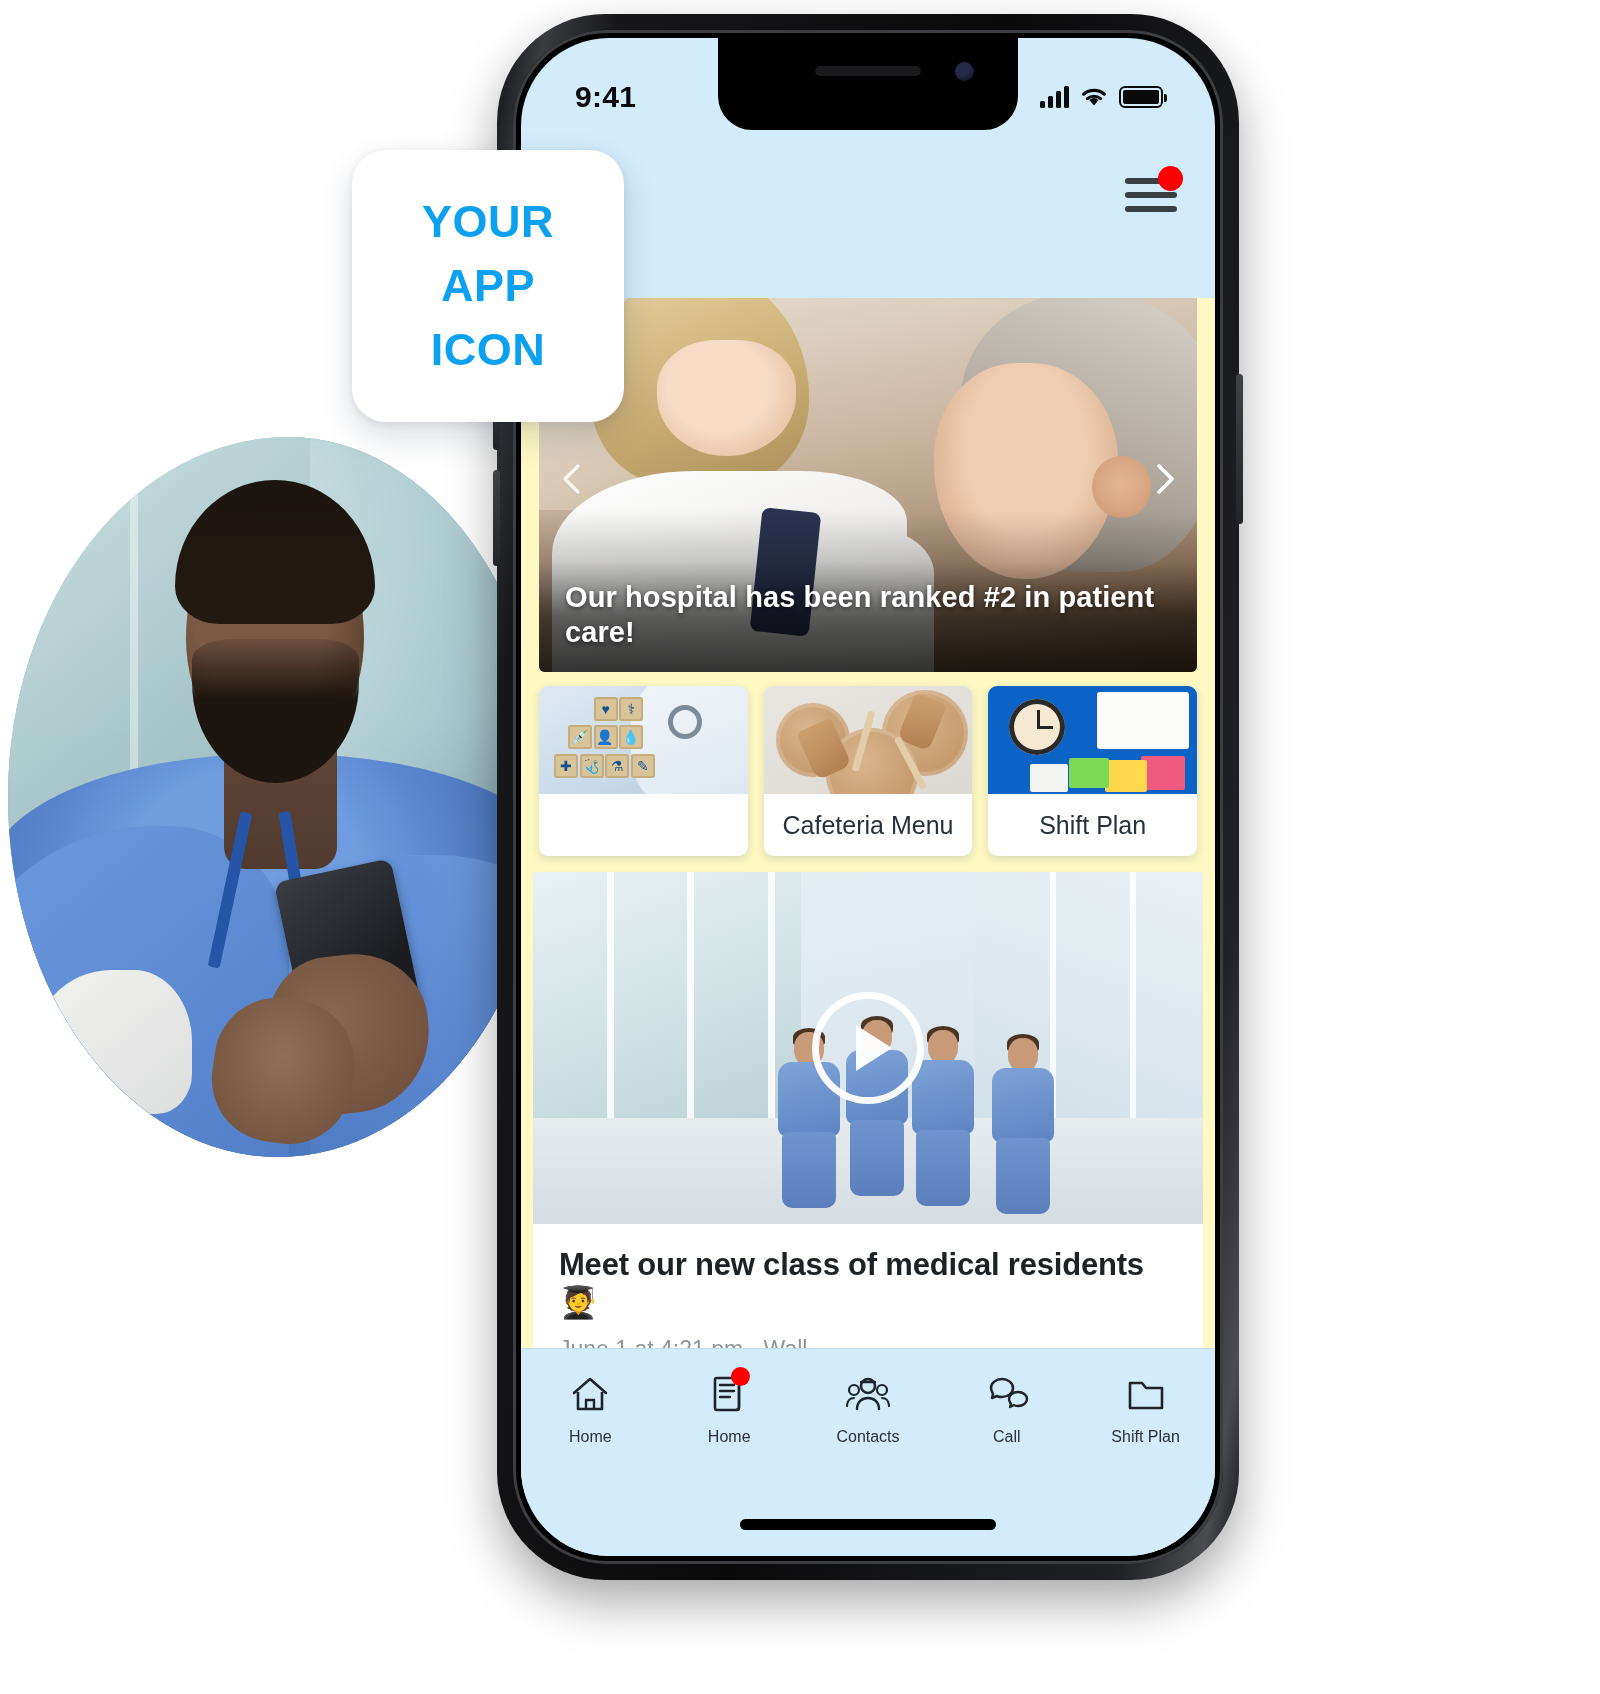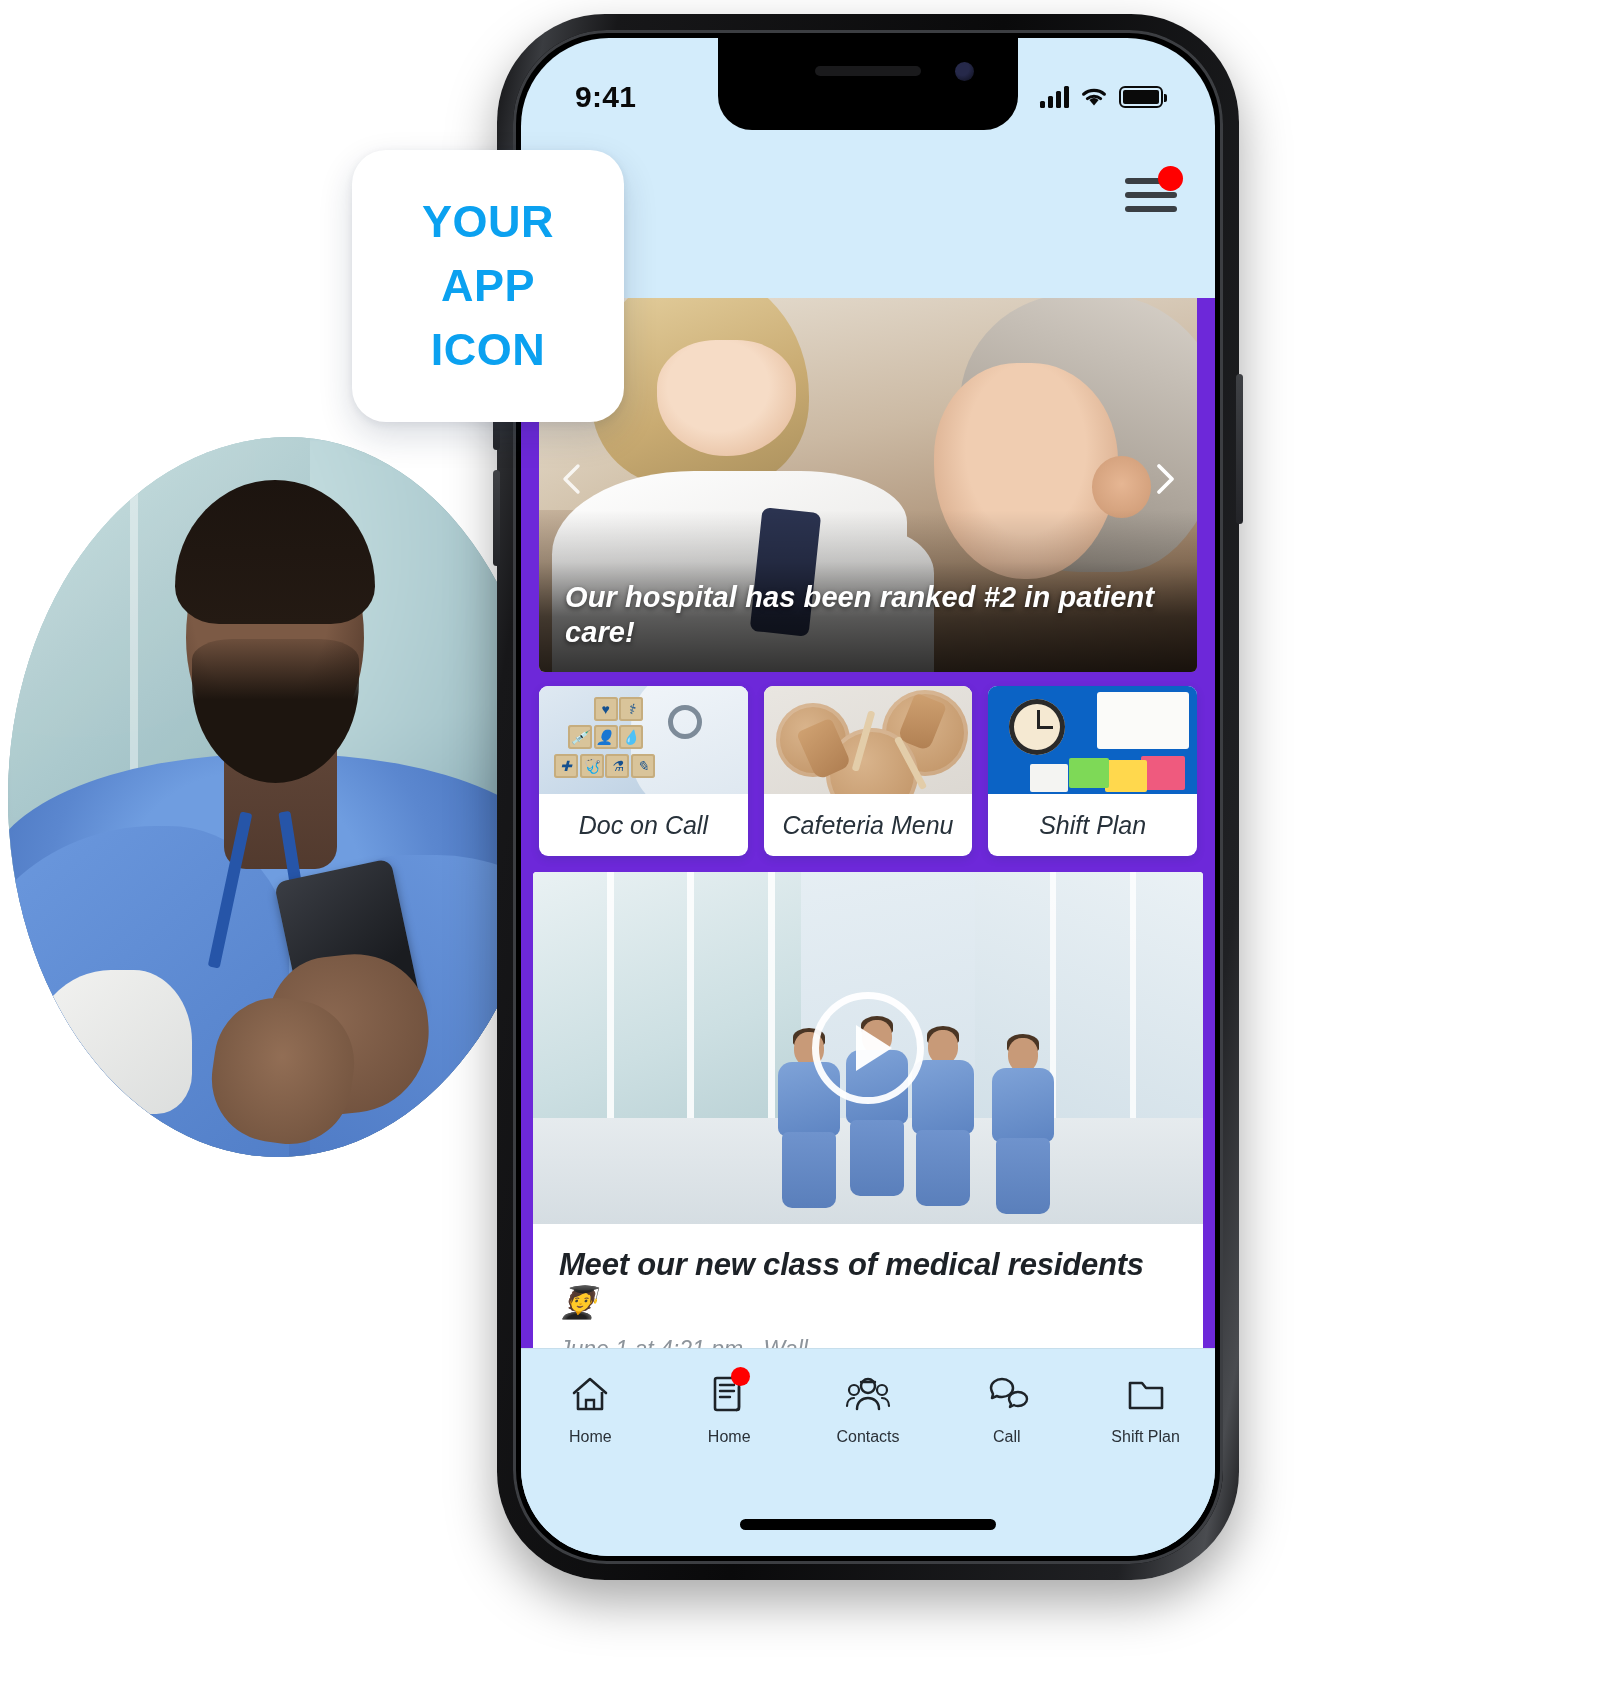--- a/index.html
+++ b/index.html
@@ -205,21 +205,21 @@
   .hamburger i:nth-child(2){ width: 52px; }
   .hamburger i:nth-child(3){ width: 52px; }
   .dot-badge {
     position: absolute; right: -6px; top: -12px;
     width: 25px; height: 25px; border-radius: 50%; background: #FF0000;
   }
 
   
   .content {
     position: absolute; top: 248px; left: 0; right: 0; bottom: 208px;
-    background: #6d28d9; overflow: hidden; font-style: italic;
+    background: #fef9c3; overflow: hidden;
   }
 
   
   .hero {
     position: relative; margin: 0 18px; height: 386px;
     border-radius: 6px; overflow: hidden;
     background: linear-gradient(145deg,#cbb9a6,#a99484);
   }
   .hero-img { position:absolute; inset:0; overflow:hidden; }
   .h-bg{ position:absolute; inset:0; background: linear-gradient(170deg,#e9e2d6 0%,#cbb9a3 40%,#9d7f63 80%,#6d5038 100%); }
@@ -501,21 +501,20 @@
                   <div class="blk" style="left:58%; top:2%">⚕</div>
                   <div class="blk" style="left:14%; top:32%">💉</div>
                   <div class="blk" style="left:36%; top:32%">👤</div>
                   <div class="blk" style="left:58%; top:32%">💧</div>
                   <div class="blk" style="left:2%;  top:62%">✚</div>
                   <div class="blk" style="left:24%; top:62%">🩺</div>
                   <div class="blk" style="left:46%; top:62%">⚗</div>
                   <div class="blk" style="left:68%; top:62%">✎</div>
                 </div>
               </div>
-              <div class="tile-label">Doc on Call</div>
             </div>
 
             <div class="tile">
               <div class="tile-img t2">
                 <div class="plate" style="left:6%; top:16%; width:74px; height:74px;"></div>
                 <div class="plate" style="right:2%; top:4%; width:86px; height:86px;"></div>
                 <div class="plate" style="left:30%; bottom:-24%; width:92px; height:92px;"></div>
                 <div class="cup" style="left:20%; top:34%; width:38px; height:52px; transform:rotate(-24deg);"></div>
                 <div class="cup" style="right:16%; top:10%; width:34px; height:50px; transform:rotate(22deg);"></div>
                 <div class="fork" style="left:46%; top:22%; height:62px; transform:rotate(16deg);"></div>

